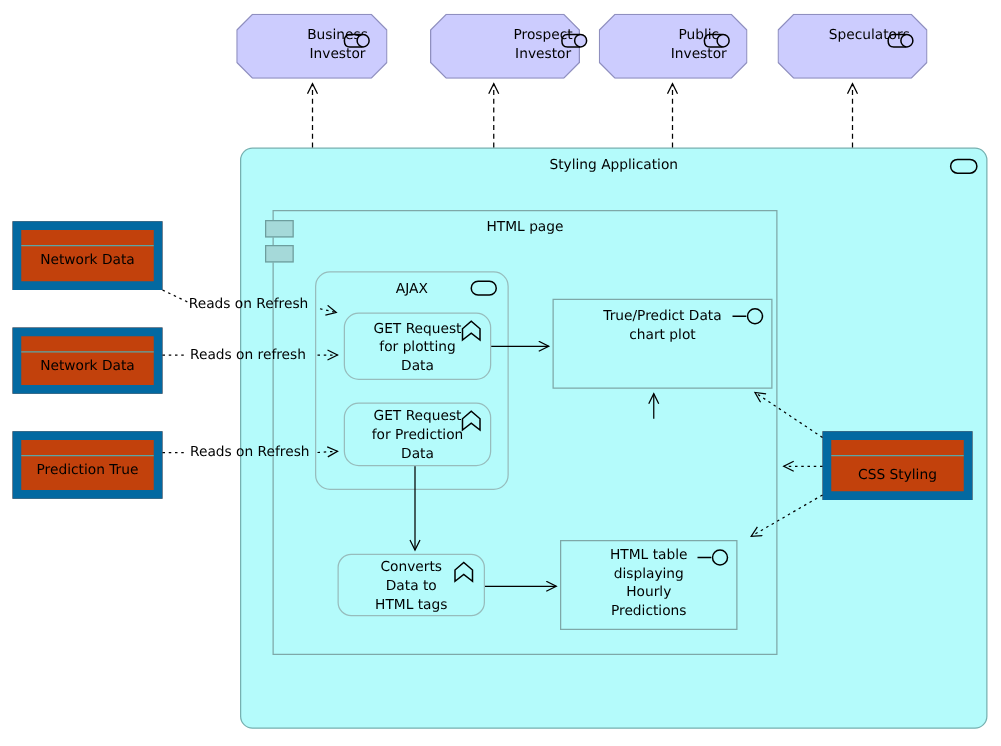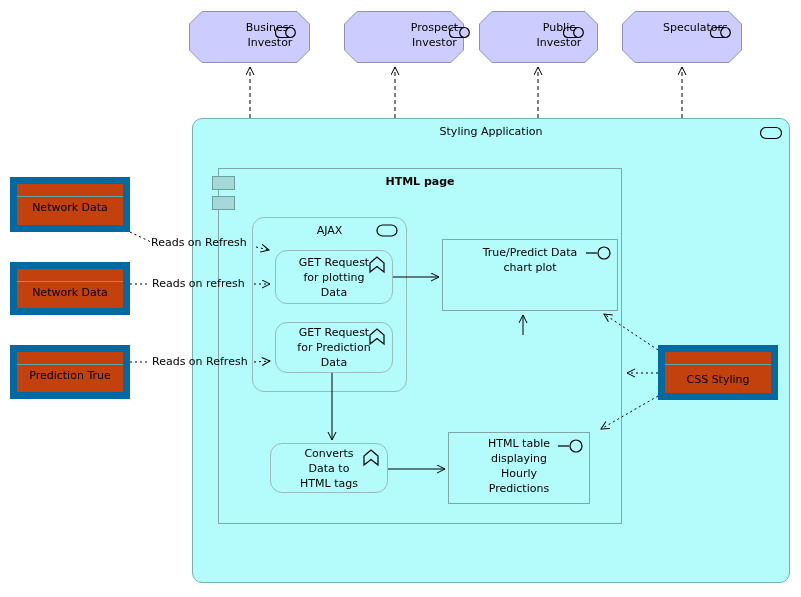--- a/index.html
+++ b/index.html
@@ -34,21 +34,21 @@
 
 <div id="canvas">
 
   <div class="abs cyan-round z1" style="left:192px;top:118px;width:598px;height:465px;">
     <div class="title-row node-label">Styling Application</div>
     <svg class="icon" style="right:6px;top:7px;" width="24" height="14" viewBox="0 0 24 14">
       <rect x="1.5" y="1.5" width="21" height="11" rx="5.5" fill="none" stroke="#000" stroke-width="1.2"></rect>
     </svg>
   </div>
 
-  <div class="abs cyan-rect z2" style="left:218px;top:168px;width:404px;height:356px;font-weight:bold;">
+  <div class="abs cyan-rect z2" style="left:218px;top:168px;width:404px;height:356px;">
     <div class="title-row node-label">HTML page</div>
   </div>
 
   <div class="tab" style="left:212px;top:176px;"></div>
   <div class="tab" style="left:212px;top:196px;"></div>
 
   <div class="abs cyan-soft z3" style="left:252px;top:217px;width:155px;height:175px;">
     <div class="title-row node-label">AJAX</div>
     <svg class="icon" style="right:8px;top:6px;" width="22" height="13" viewBox="0 0 22 13">
       <rect x="1" y="1" width="20" height="11" rx="5.5" fill="none" stroke="#000" stroke-width="1.2"></rect>
@@ -76,21 +76,21 @@
   <div class="abs cyan-rect z3" style="left:442px;top:239px;width:176px;height:72px;">
     <div class="node-label" style="margin-top:5px;">True/Predict Data
 chart plot</div>
     <svg class="icon" style="right:4px;top:6px;" width="28" height="14" viewBox="0 0 28 14">
       <line x1="1" y1="7" x2="12" y2="7" stroke="#000" stroke-width="1.2"></line>
       <circle cx="19" cy="7" r="6" fill="none" stroke="#000" stroke-width="1.2"></circle>
     </svg>
   </div>
 
 
-  <div class="abs cyan-soft z3" style="left:270px;top:443px;width:118px;height:50px;">
+  <div class="abs cyan-soft z3" style="left:270px;top:443px;width:118px;height:50px;border-radius:11px;">
     <div class="center-txt node-label">Converts
 Data to
 HTML tags</div>
     <svg class="icon" style="right:6px;top:4px;" width="20" height="19" viewBox="0 0 20 19">
       <path d="M3 17 L3 8 L10 2 L17 8 L17 17 L10 11.5 Z" fill="none" stroke="#000" stroke-width="1.2"></path>
     </svg>
   </div>
 
   <div class="abs cyan-rect z3" style="left:448px;top:432px;width:142px;height:72px;">
     <div class="node-label" style="margin-top:3px;">HTML table

